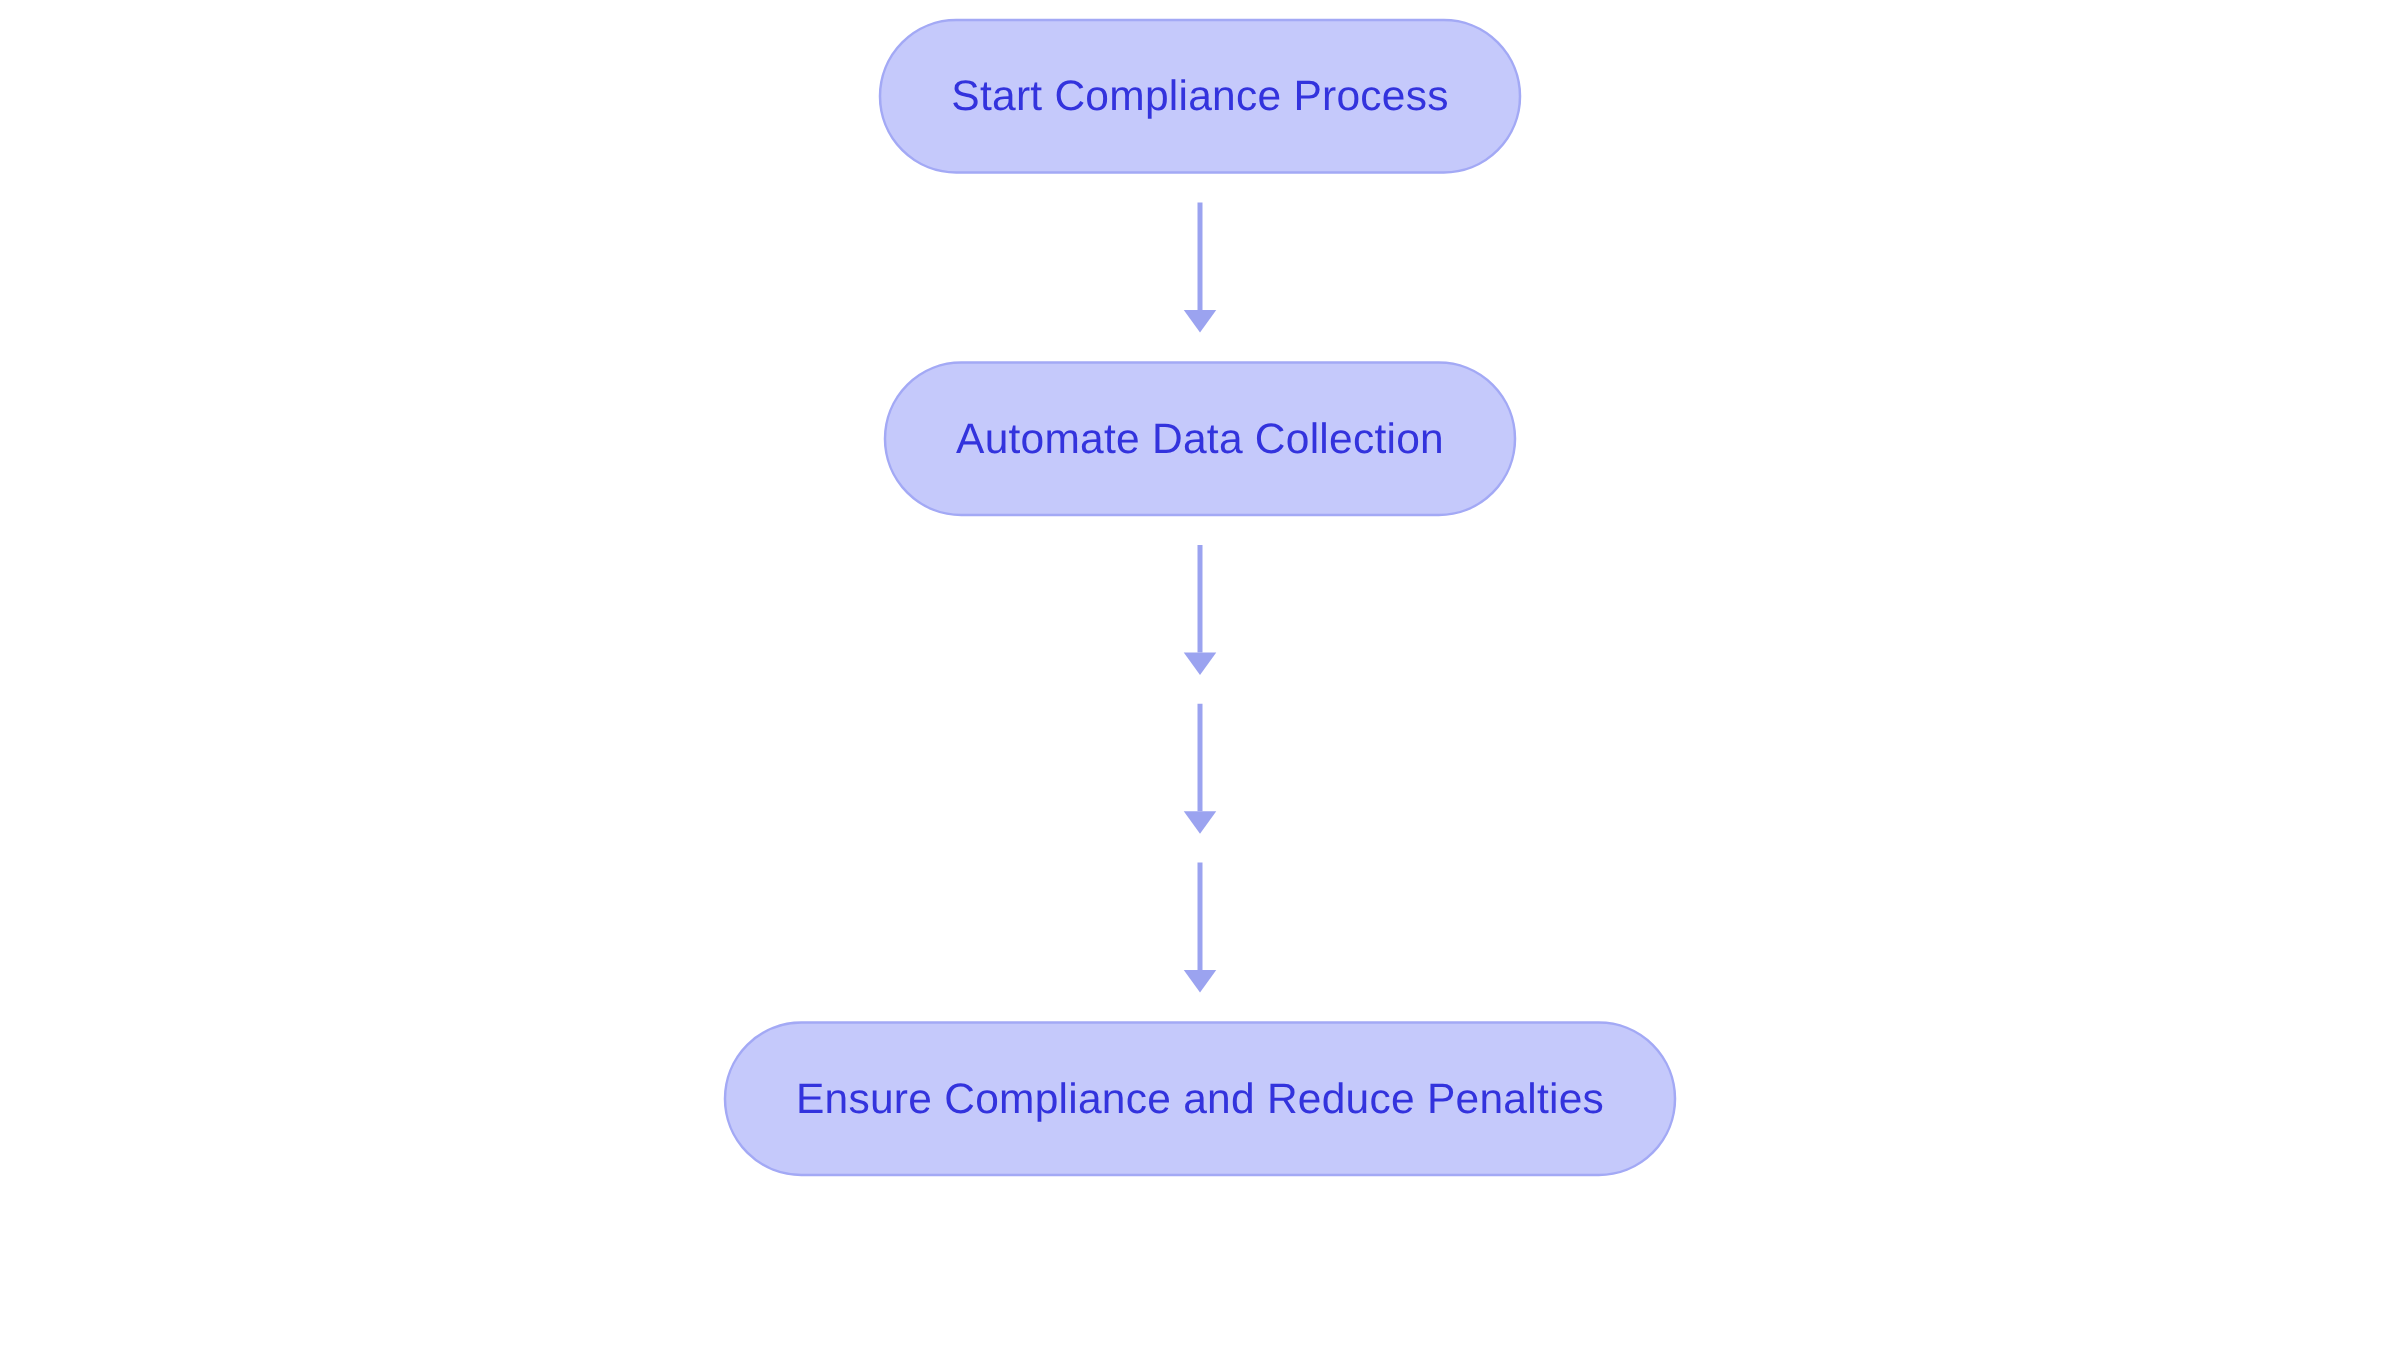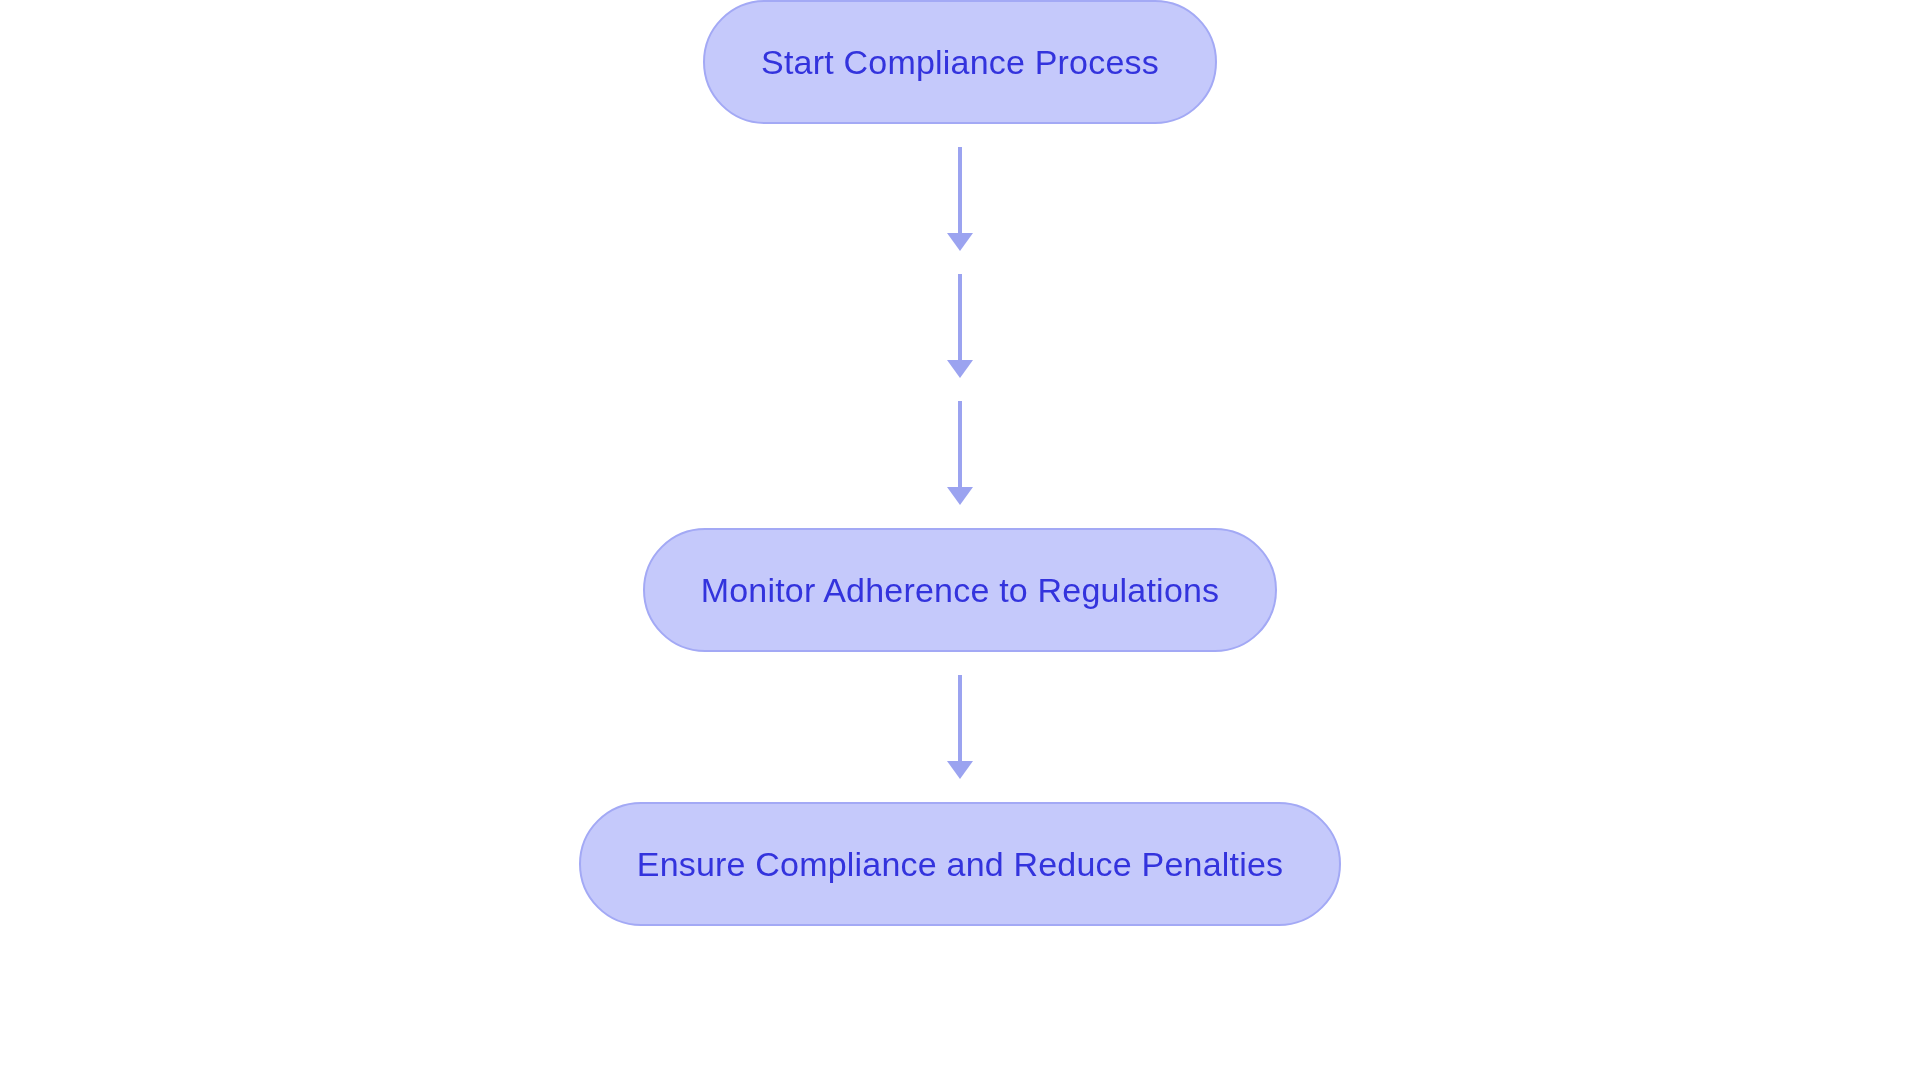--- a/index.html
+++ b/index.html
@@ -20,20 +20,21 @@
   .flow-column {
     position: absolute;
     left: 0;
     top: 0;
     width: 1920px;
     height: 1083px;
     display: flex;
     flex-direction: column;
     align-items: center;
     justify-content: flex-start;
+    padding-top: 15px;
     box-sizing: border-box;
     gap: 23px;
   }
   .flow-node {
     box-sizing: border-box;
     height: 124px;
     border-radius: 62px;
     background: #c5c9fb;
     border: 2px solid #a3a9f5;
     display: flex;
@@ -81,35 +82,35 @@
 
     <div class="flow-node">
       <span class="flow-node-label">Start Compliance Process</span>
     </div>
 
     <div class="flow-connector">
       <div class="connector-line"></div>
       <div class="connector-arrowhead"></div>
     </div>
 
+    <div class="flow-node">
+      <span class="flow-node-label">Automate Data Collection</span>
+    </div>
 
     <div class="flow-connector">
       <div class="connector-line"></div>
       <div class="connector-arrowhead"></div>
     </div>
 
 
     <div class="flow-connector">
       <div class="connector-line"></div>
       <div class="connector-arrowhead"></div>
     </div>
 
-    <div class="flow-node">
-      <span class="flow-node-label">Monitor Adherence to Regulations</span>
-    </div>
 
     <div class="flow-connector">
       <div class="connector-line"></div>
       <div class="connector-arrowhead"></div>
     </div>
 
     <div class="flow-node">
       <span class="flow-node-label">Ensure Compliance and Reduce Penalties</span>
     </div>
 

